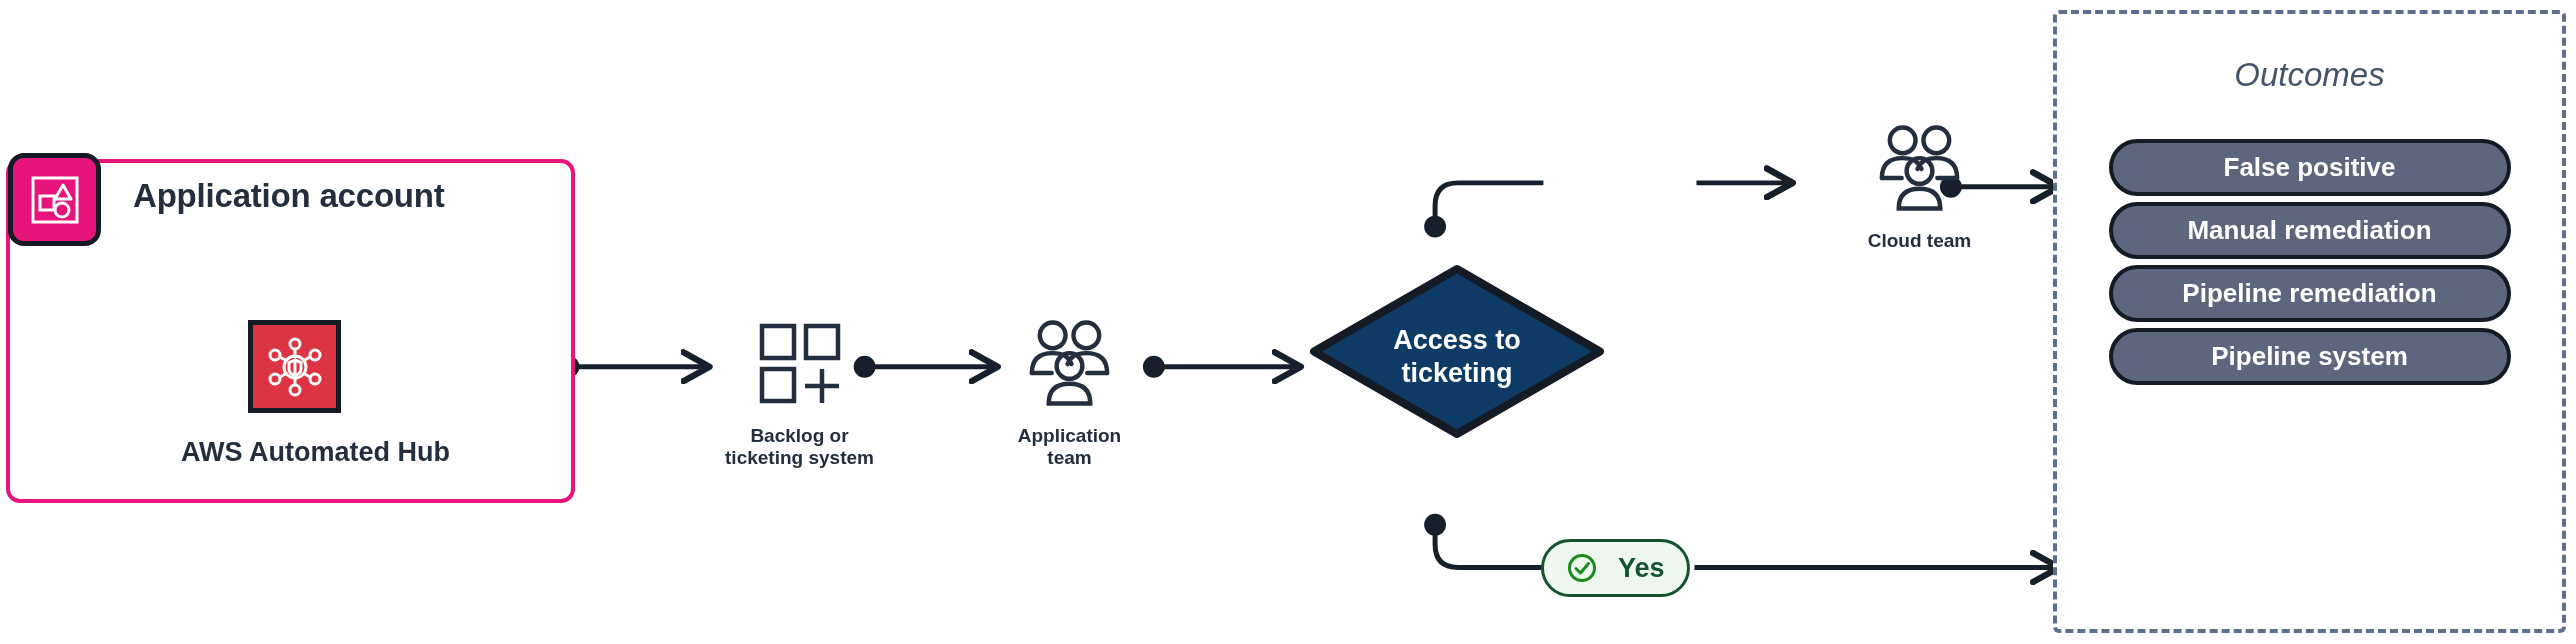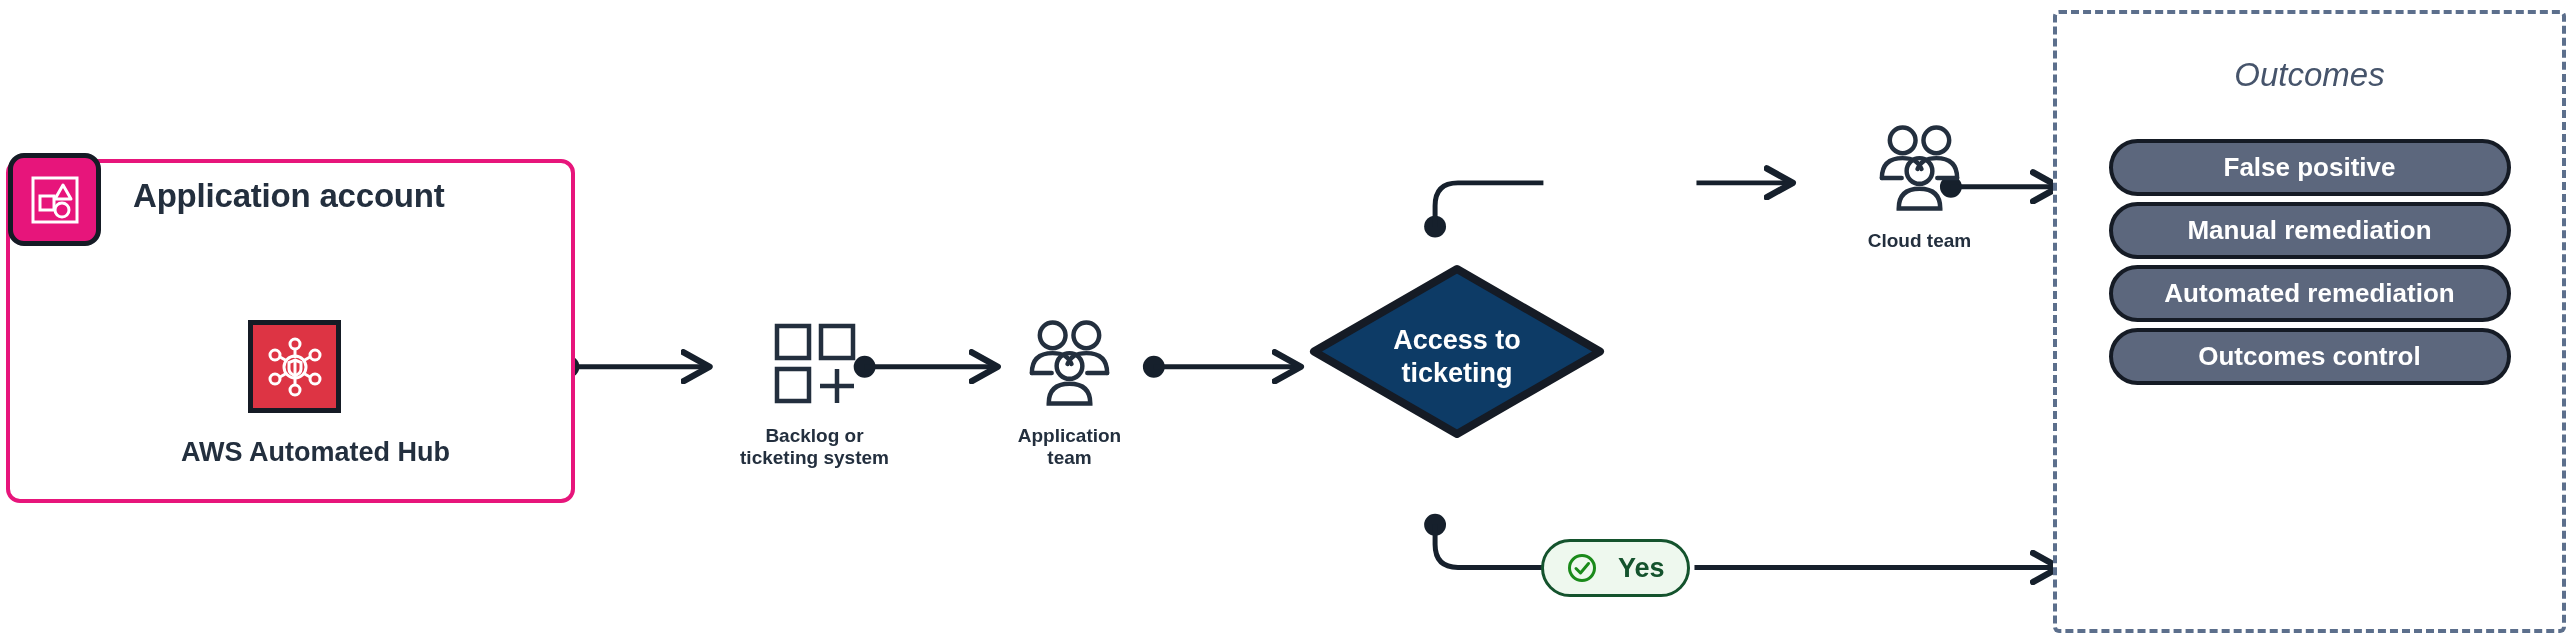--- a/index.html
+++ b/index.html
@@ -96,21 +96,21 @@
     height: 95px;
   }
   .flow-node .node-label {
     margin-top: 14px;
     font-size: 19px;
     font-weight: bold;
     color: #232F3E;
     line-height: 1.18;
   }
 
-  #backlog-node { left: 685px; top: 316px; width: 259px; }
+  #backlog-node { left: 670px; top: 316px; width: 259px; }
   #appteam-node { left: 940px; top: 316px; width: 259px; }
   #cloudteam-node { left: 1795px; top: 121px; width: 249px; }
 
   
   #decision-diamond {
     position: absolute;
     left: 1308px;
     top: 263px;
     width: 298px;
     height: 177px;
@@ -363,19 +363,19 @@
       <path d="M 10 16.5 L 14.5 21 L 22.5 11.5" fill="none" stroke="#1A8A1A" stroke-width="3" stroke-linecap="round" stroke-linejoin="round"></path>
     </svg>
     <span>Yes</span>
   </div>
 
   <div id="outcomes-panel">
     <div id="outcomes-title">Outcomes</div>
     <div id="outcomes-list">
       <div class="outcome-pill">False positive</div>
       <div class="outcome-pill">Manual remediation</div>
-      <div class="outcome-pill">Automated remediation</div>
-      <div class="outcome-pill">Outcomes control</div>
+      <div class="outcome-pill">Pipeline remediation</div>
+      <div class="outcome-pill">Pipeline system</div>
     </div>
   </div>
 
 </div>
 
 
 </body></html>

